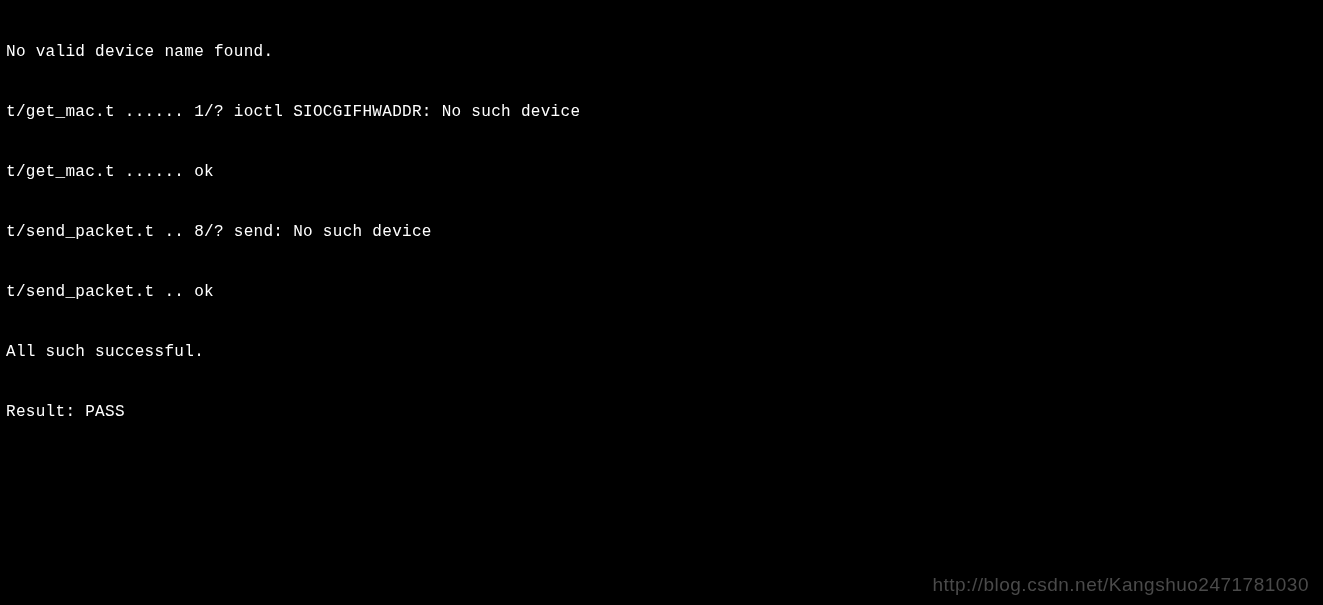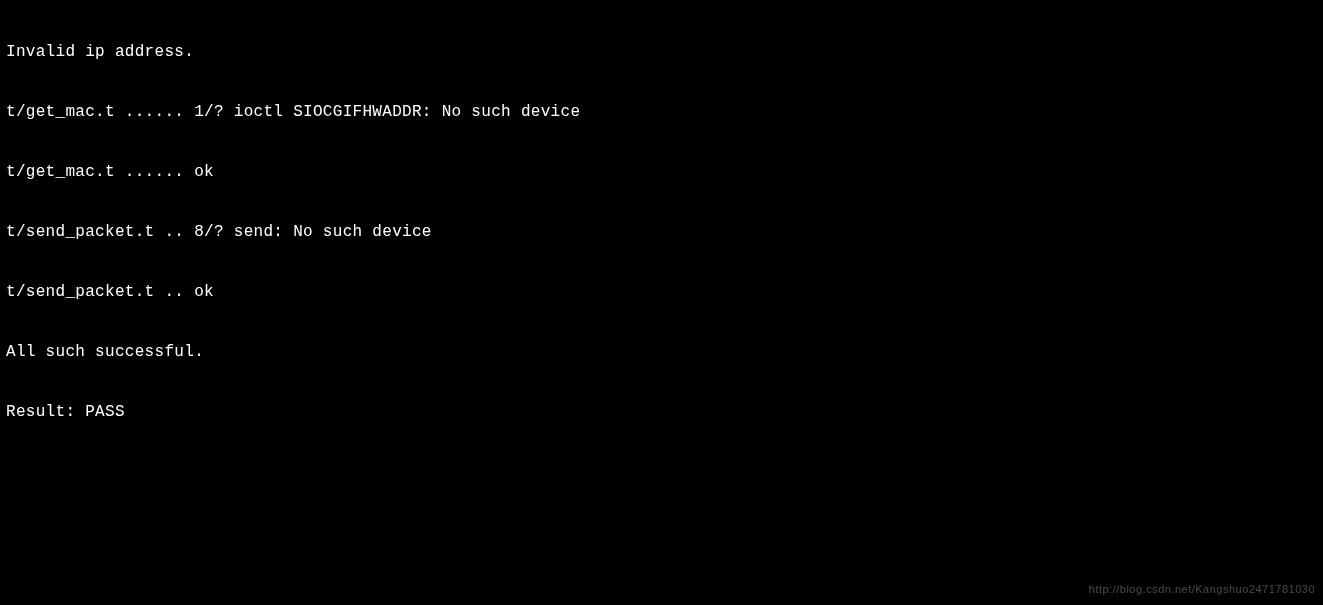--- a/index.html
+++ b/index.html
@@ -22,32 +22,32 @@
     .terminal {
       white-space: pre;
       letter-spacing: 0.3px;
     }
     .line {
       display: block;
     }
     .watermark {
       position: absolute;
       bottom: 8px;
-      right: 8px;
+      right: 14px;
       color: #4a4a4a;
       font-family: Arial, sans-serif;
-      font-size: 11px;
+      font-size: 19px;
       letter-spacing: 0.5px;
     }
   </style>
 </head>
 <body>
 
 <div class="terminal">
-  <span class="line">Invalid ip address.</span>
+  <span class="line">No valid device name found.</span>
   <span class="line">t/get_mac.t ...... 1/? ioctl SIOCGIFHWADDR: No such device</span>
   <span class="line">t/get_mac.t ...... ok</span>
   <span class="line">t/send_packet.t .. 8/? send: No such device</span>
   <span class="line">t/send_packet.t .. ok</span>
   <span class="line">All such successful.</span>
   <span class="line">Result: PASS</span>
   
   
   
   

